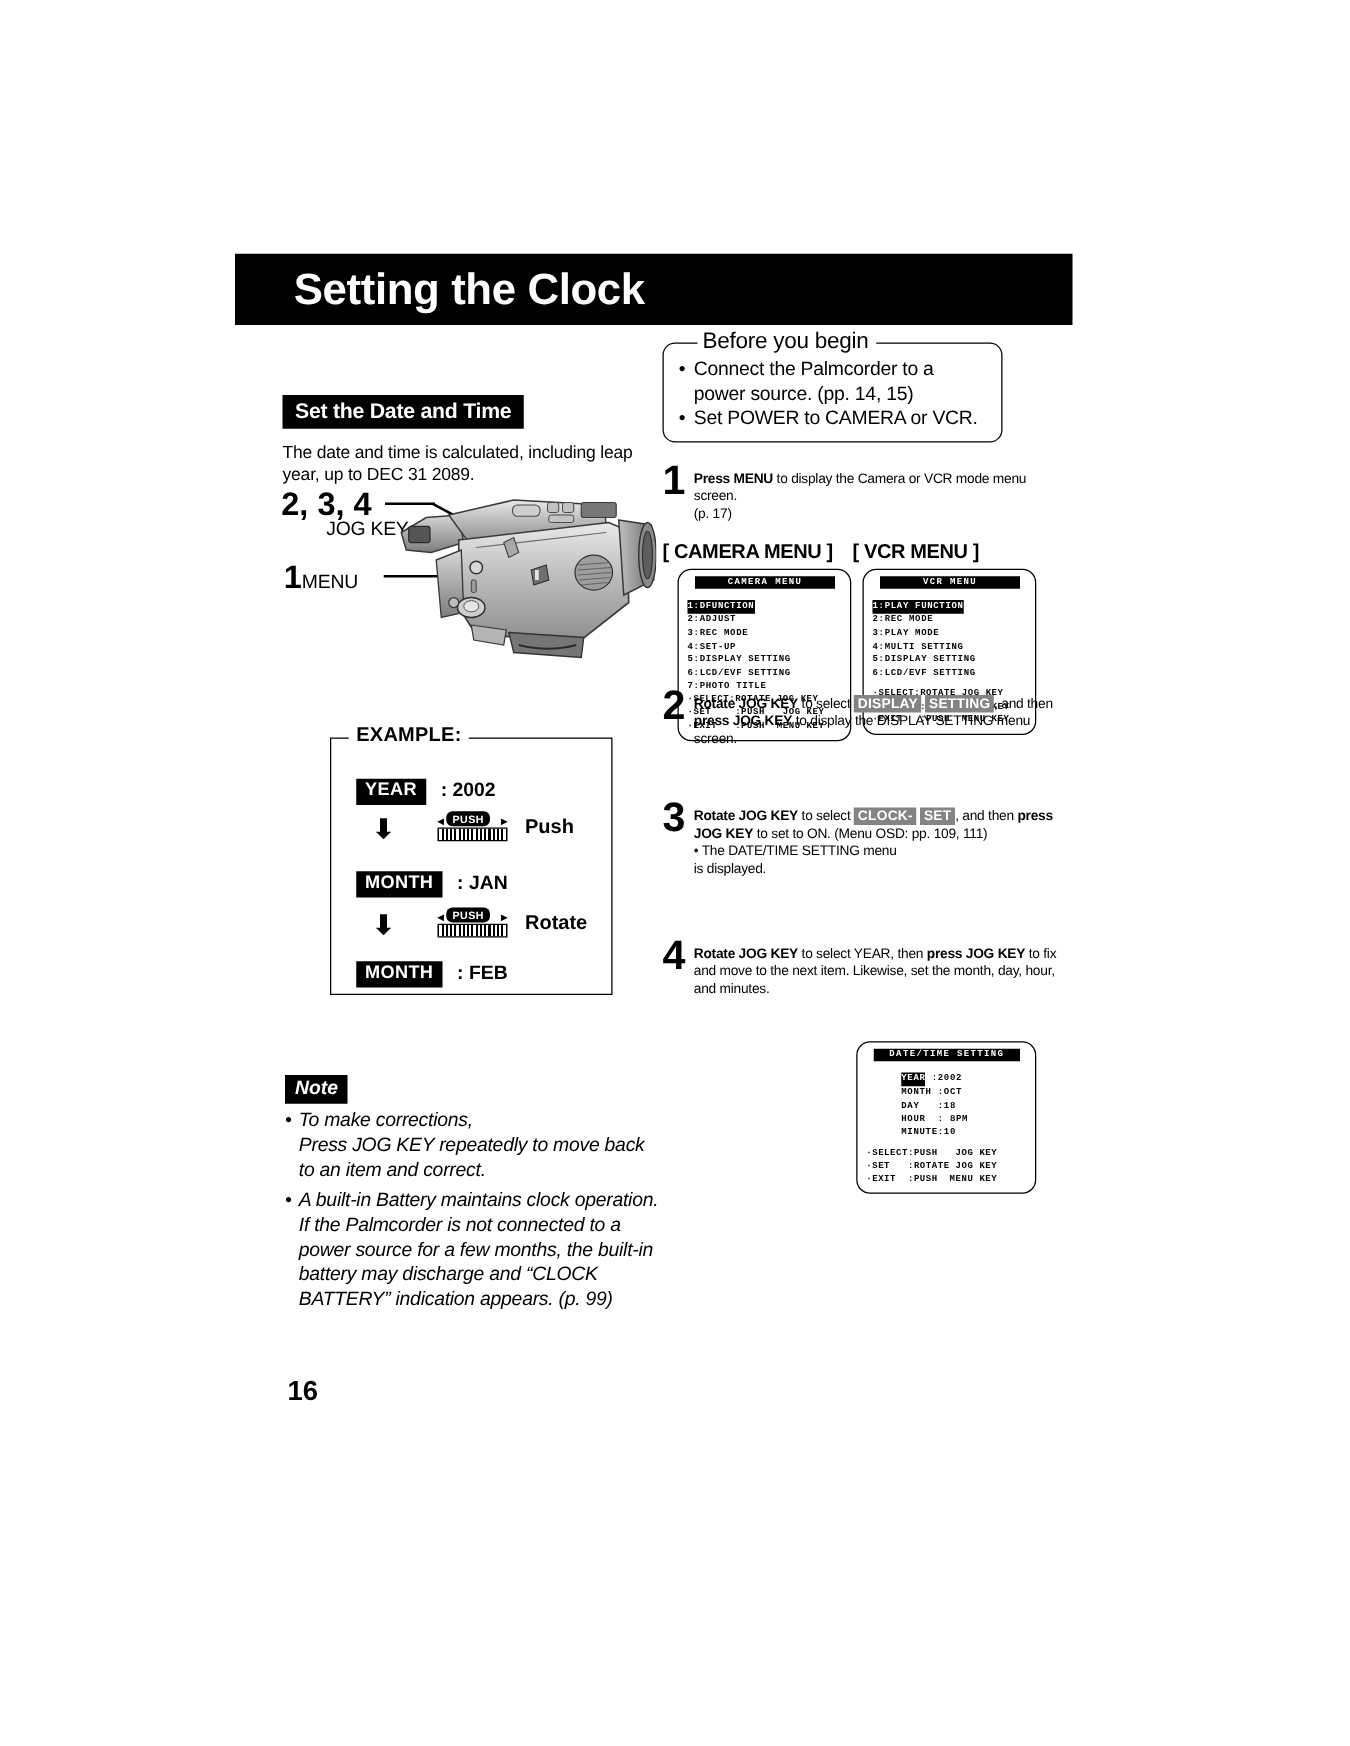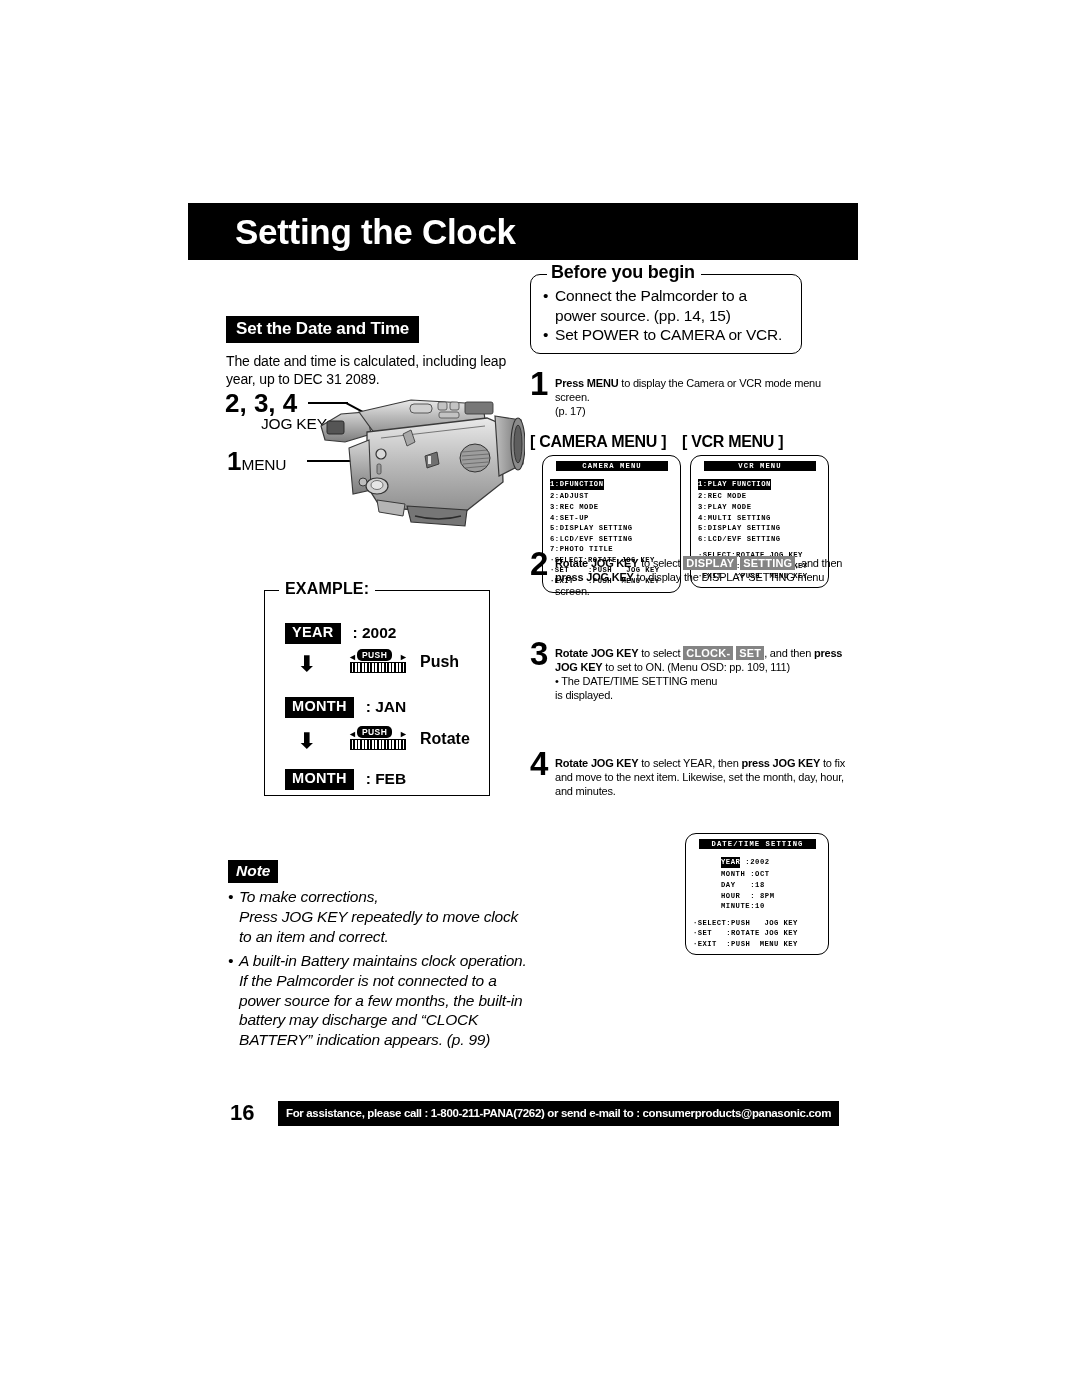--- a/index.html
+++ b/index.html
@@ -101,23 +101,23 @@
 
   
   .right-col { position: absolute; left: 530px; top: 265px; width: 320px; }
 
   .begin-box {
     position: relative; width: 272px;
     border: 1.6px solid #000; border-radius: 10px;
     padding: 11px 10px 8px 12px; margin-top: 9px;
   }
   .begin-title {
-    position: absolute; left: 16px; top: -13px;
+    position: absolute; left: 27px; top: -13px;
     background: #fff; padding: 0 6px 0 4px;
-    font-size: 18px; font-weight: bold; letter-spacing: -0.2px;
+    font-size: 18px; font-weight: normal; letter-spacing: -0.2px;
   }
   .begin-item { display: flex; font-size: 15.5px; line-height: 1.27; letter-spacing: -0.2px; }
   .begin-item .bullet { width: 12px; flex: 0 0 12px; }
 
   .step { position: absolute; display: flex; }
   .step .num { font-size: 33px; font-weight: bold; line-height: 0.95; width: 25px; flex: 0 0 25px; }
   .step .stext { font-size: 11px; line-height: 1.27; letter-spacing: -0.2px; padding-top: 9px; }
   .step .stext b { font-weight: bold; }
   .hl { background: #848484; color: #ffffff; font-weight: bold; padding: 1px 3px; letter-spacing: 0.2px; }
 
@@ -141,21 +141,21 @@
   .osd-gap { height: 6px; }
   .osd-foot { font-size: 7.2px; font-weight: bold; letter-spacing: 0.45px; line-height: 1.47; white-space: pre; }
 
   .osd-camera { left: 12px; top: 190px; width: 139px; }
   .osd-vcr { left: 160px; top: 190px; width: 139px; }
   .osd-datetime { left: 155px; top: 568px; width: 144px; }
   .osd-datetime .osd-line { text-align: left; padding-left: 28px; }
   .osd-datetime .osd-line.sel { padding-left: 0; margin-left: 28px; }
 
   
-  .footer { position: absolute; left: 230px; top: 1100px; display: flex; align-items: center; }
+  .footer { position: absolute; left: 230px; top: 1100px; display: flex; align-items: center; flex-direction: column; }
   .page-no { font-size: 22px; font-weight: bold; width: 48px; }
   .footer-bar {
     background: #000; color: #fff; font-size: 11.5px; font-weight: bold;
     padding: 6px 8px 7px 8px; letter-spacing: -0.35px; white-space: nowrap;
   }
 </style>
 </head>
 <body>
 
 <div class="page">
@@ -289,21 +289,21 @@
       <span class="inv-chip">MONTH</span>
       <span class="ex-val">: FEB</span>
     </div>
   </div>
 
   <div class="note-area">
     <div class="note-chip">Note</div>
     <div class="note-item">
       <span class="bullet">•</span>
       <span class="txt" style="white-space:pre-line">To make corrections,
-   Press JOG KEY repeatedly to move clock
+   Press JOG KEY repeatedly to move back
    to an item and correct.</span>
     </div>
     <div class="note-item">
       <span class="bullet">•</span>
       <span class="txt">A built-in Battery maintains clock operation. If the Palmcorder is not connected to a power source for a few months, the built-in battery may discharge and “CLOCK BATTERY” indication appears. (p. 99)</span>
     </div>
   </div>
 
   <div class="right-col">
 
@@ -382,16 +382,15 @@
       <div class="osd-gap"></div>
       <div class="osd-foot">·SELECT:PUSH   JOG KEY</div>
       <div class="osd-foot">·SET   :ROTATE JOG KEY</div>
       <div class="osd-foot">·EXIT  :PUSH  MENU KEY</div>
     </div>
 
   </div>
 
   <div class="footer">
     <span class="page-no">16</span>
-    <span class="footer-bar">For assistance, please call : 1-800-211-PANA(7262) or send e-mail to : consumerproducts@panasonic.com</span>
   </div>
 
 </div>
 
 </body></html>

